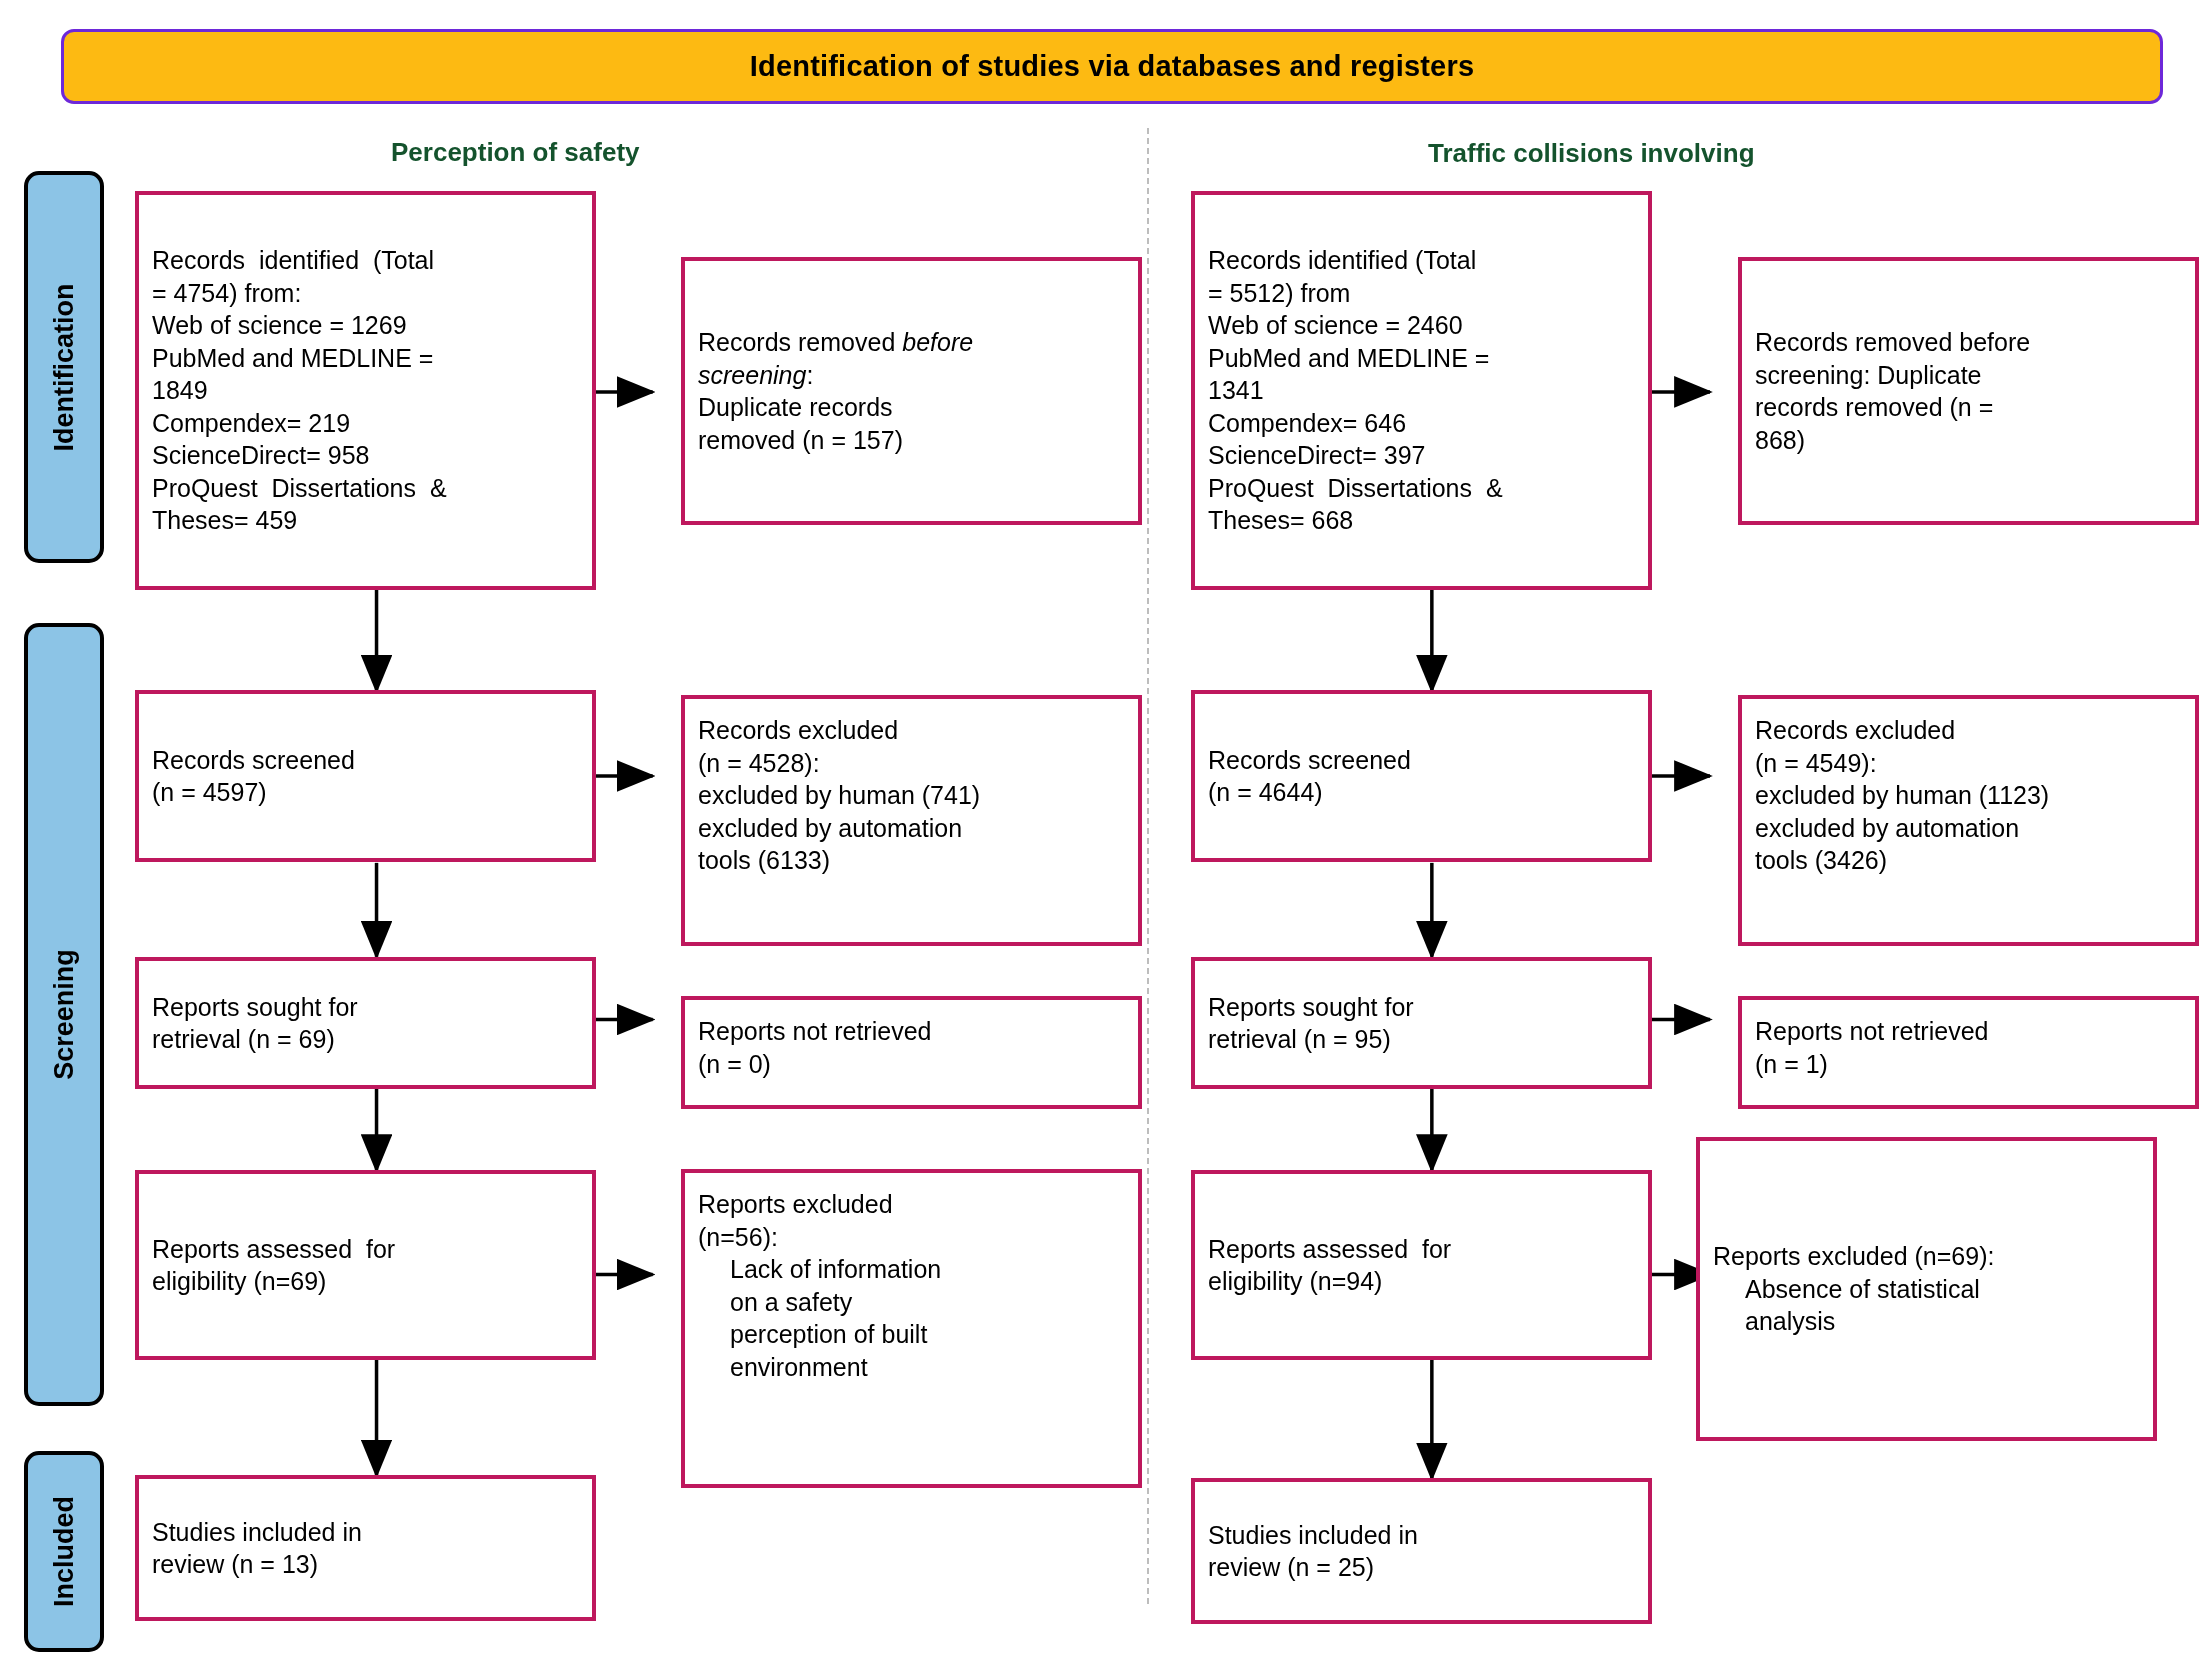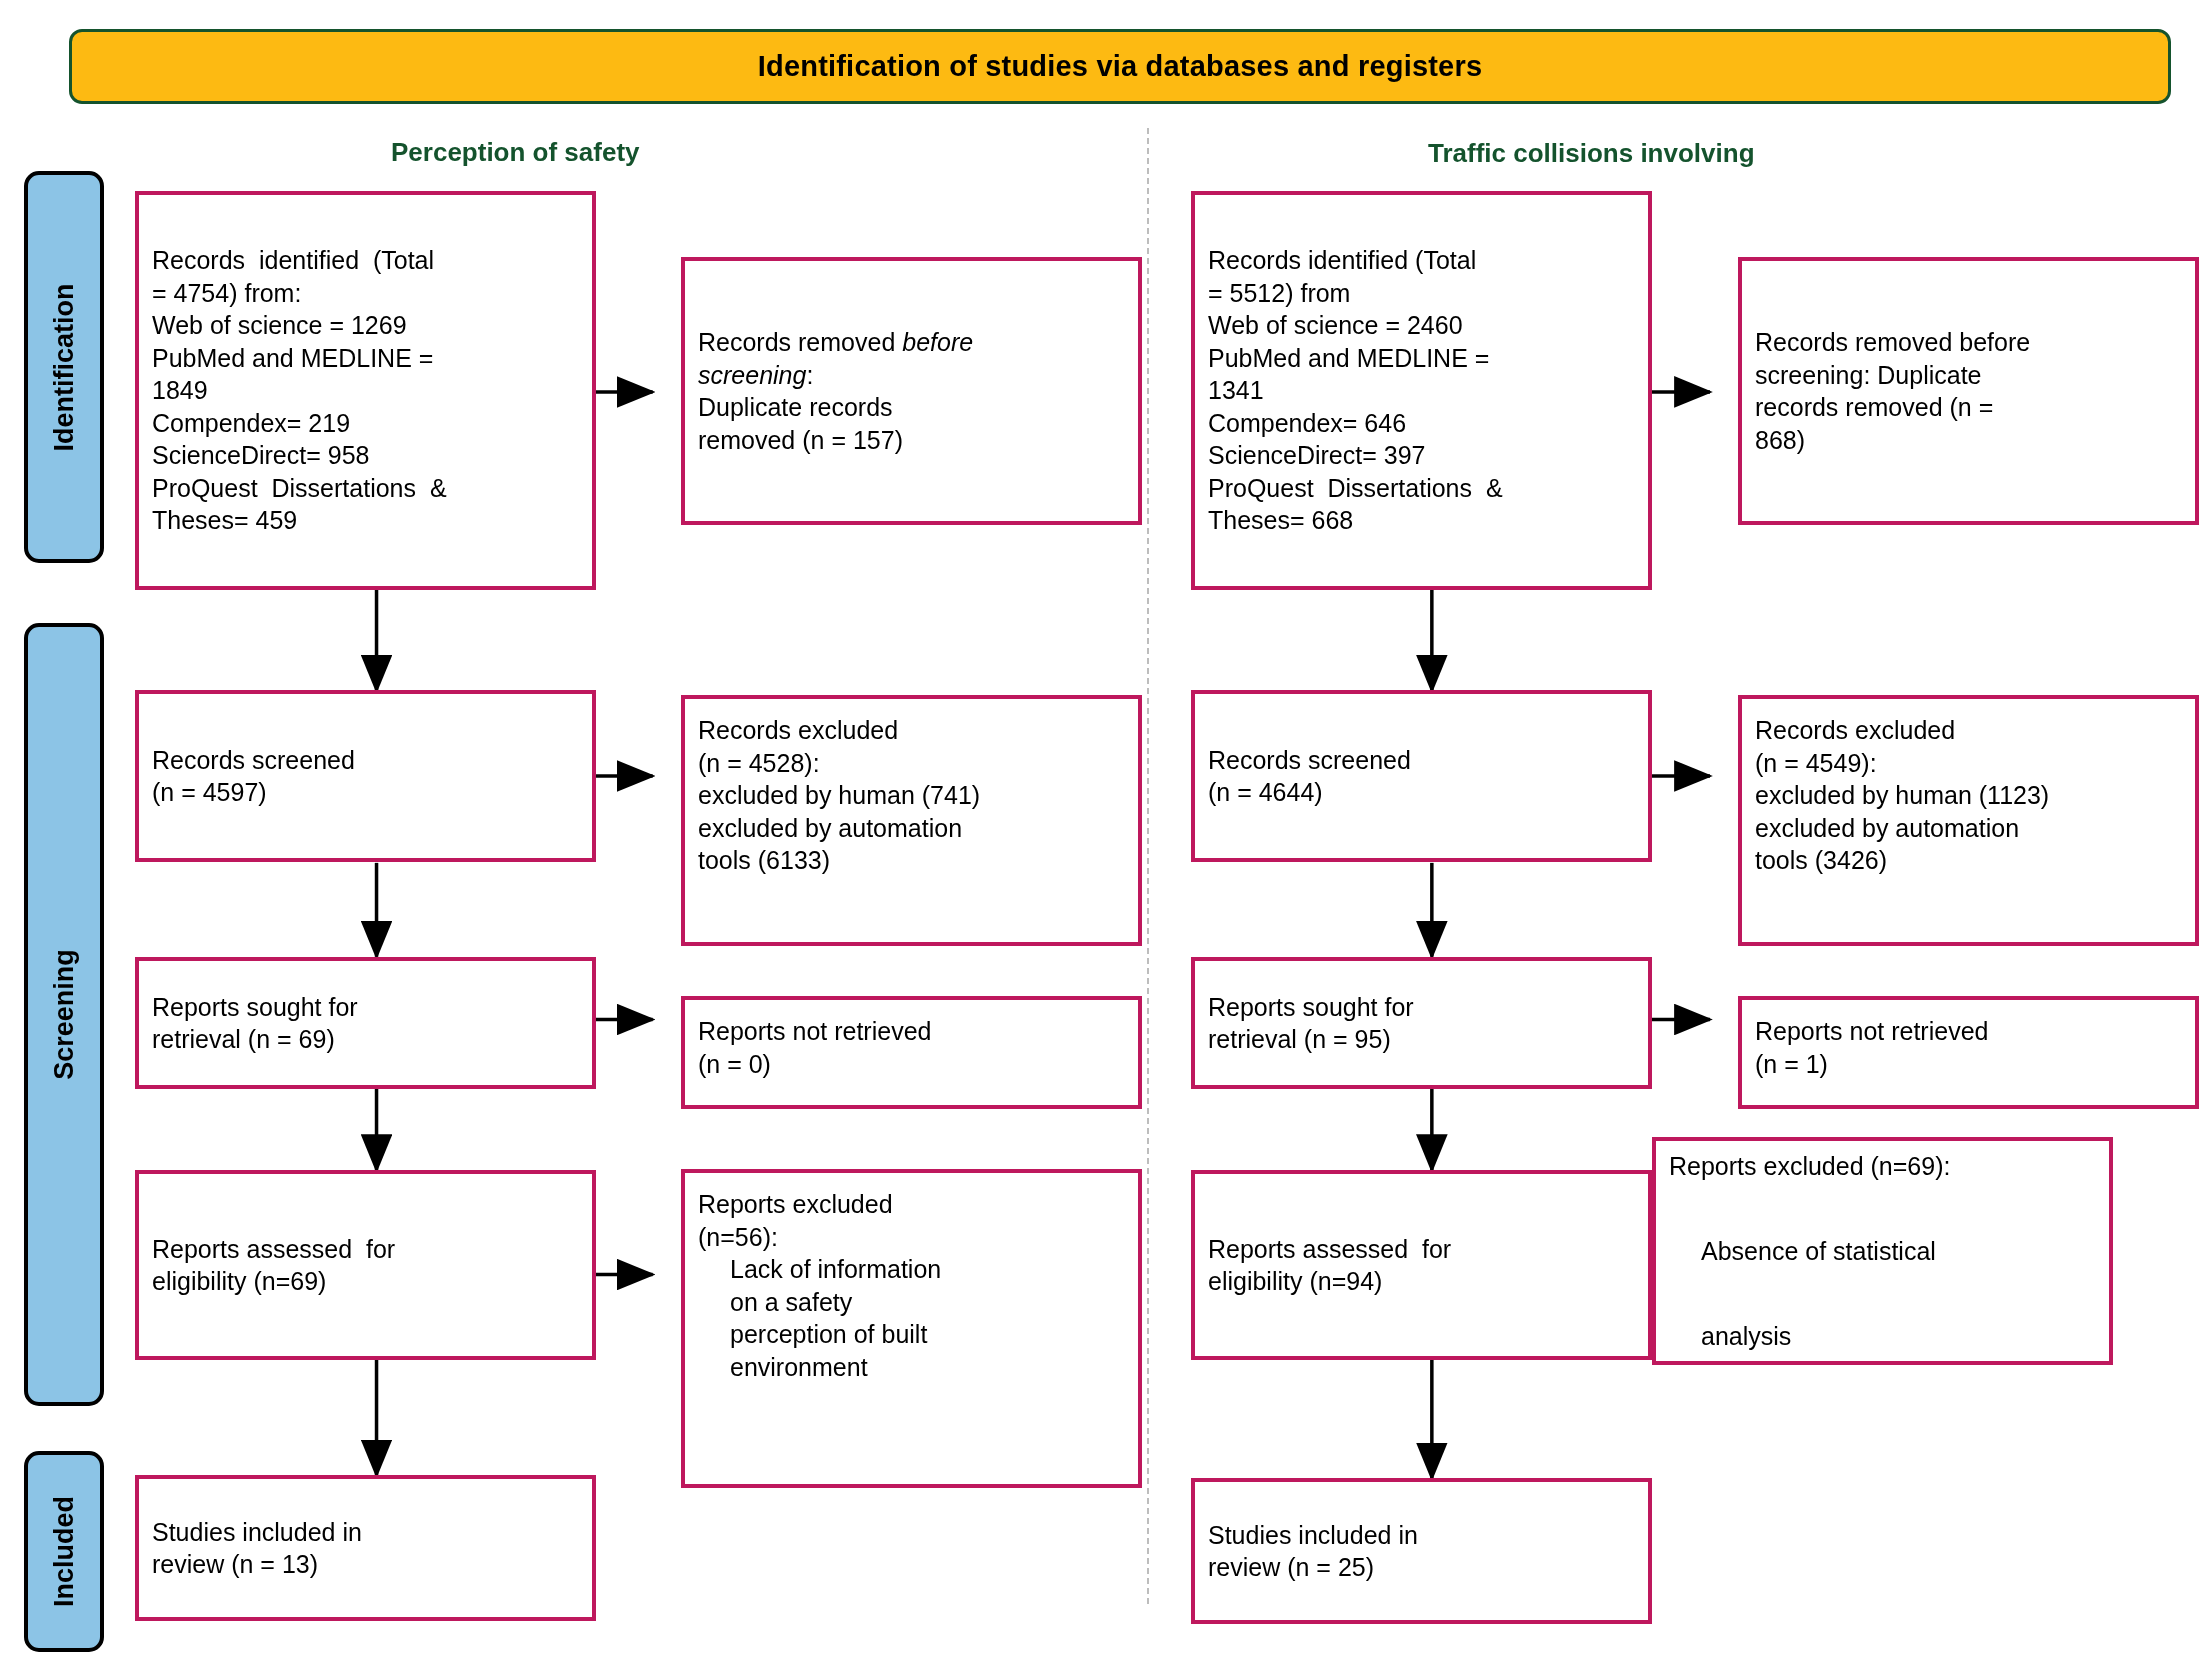--- a/index.html
+++ b/index.html
@@ -17,27 +17,26 @@
   }
 
   
   #header-banner {
     position: absolute;
     left: 61px;
     top: 29px;
     width: 2102px;
     height: 75px;
     background: #FDBA12;
-    border: 3px solid #14532d;
+    border: 3px solid #6d28d9;
     border-radius: 13px;
     box-sizing: border-box;
     display: flex;
     align-items: center;
     justify-content: center;
-    margin-left: 8px;
   }
   #header-title {
     font-size: 29px;
     font-weight: bold;
     letter-spacing: 0.2px;
     color: #000000;
     white-space: nowrap;
   }
 
   
@@ -265,21 +264,21 @@
 <div class="flow-box top-align" style="left:1738px; top:964px; width:461px; height:113px;">
   <div class="flow-line">Reports not retrieved</div>
   <div class="flow-line">(n = 1)</div>
 </div>
 
 <div class="flow-box" style="left:1191px; top:1170px; width:461px; height:190px;">
   <div class="flow-line">Reports assessed  for</div>
   <div class="flow-line">eligibility (n=94)</div>
 </div>
 
-<div class="flow-box" style="left:1652px; top:1137px; width:461px; height:228px;justify-content:space-between;">
+<div class="flow-box" style="left:1696px; top:1137px; width:461px; height:304px;">
   <div class="flow-line">Reports excluded (n=69):</div>
   <div class="flow-line indent">Absence of statistical</div>
   <div class="flow-line indent">analysis</div>
 </div>
 
 <div class="flow-box" style="left:1191px; top:1478px; width:461px; height:146px;">
   <div class="flow-line">Studies included in</div>
   <div class="flow-line">review (n = 25)</div>
 </div>
 

